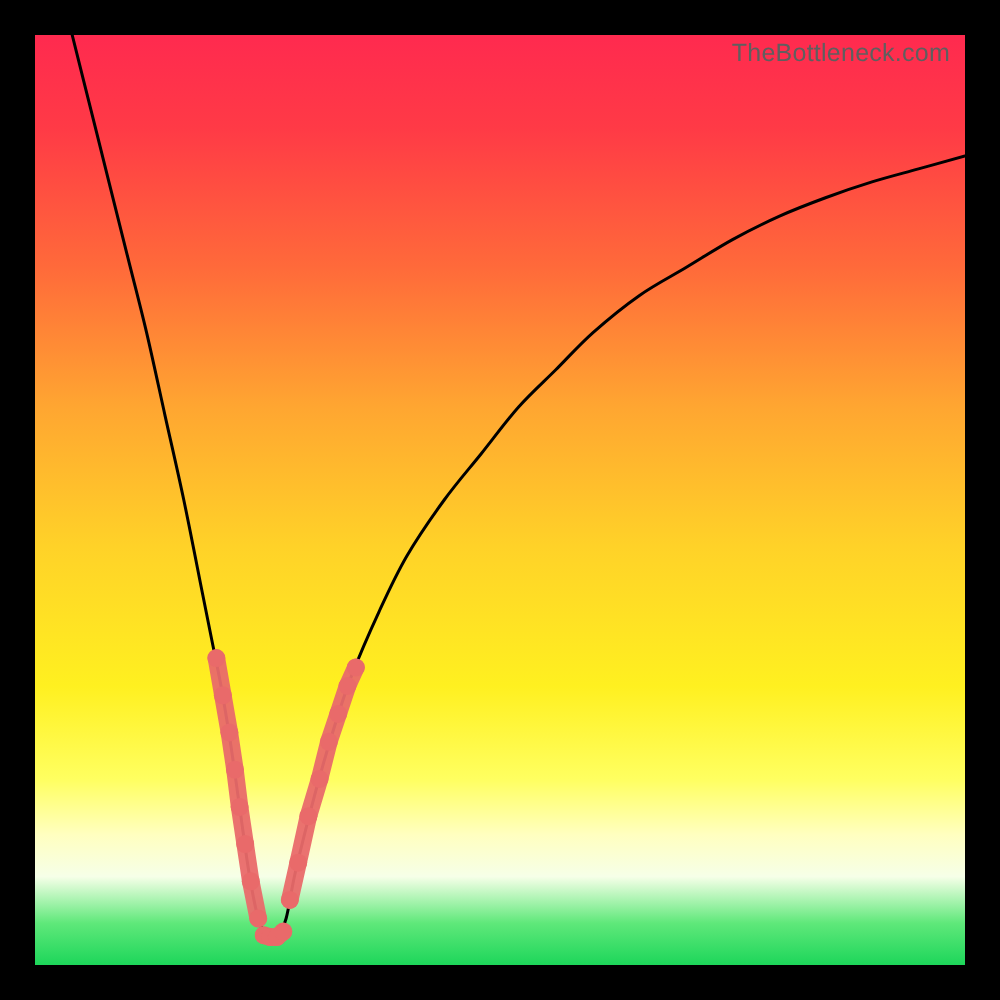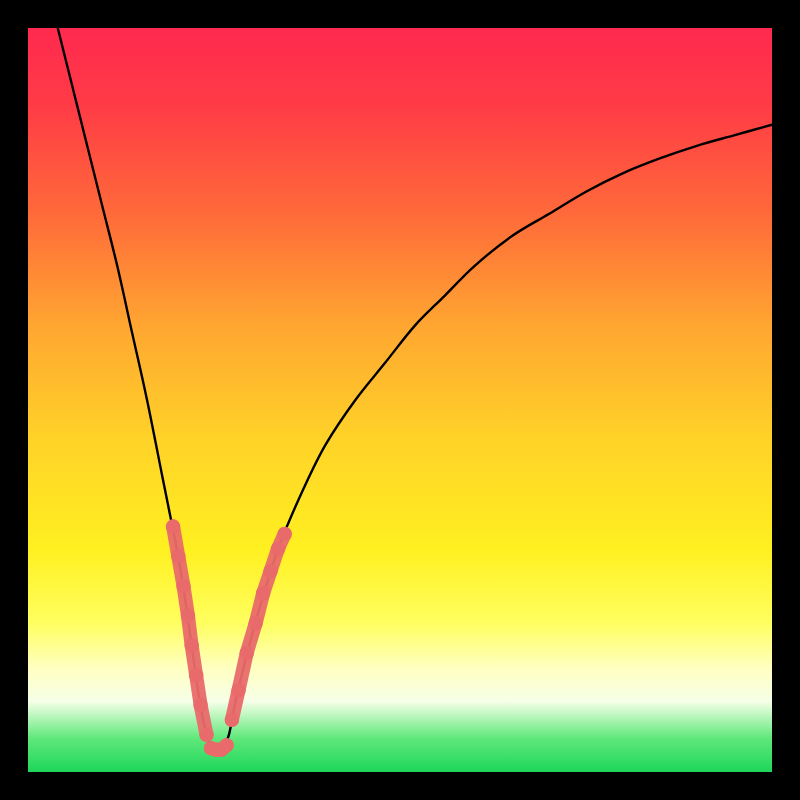--- a/index.html
+++ b/index.html
@@ -83,13 +83,14 @@
         <circle cx="203.86" cy="691.92" r="7.2" fill="#e96a6a" stroke="#d85a5a" stroke-width="0"></circle>
         <circle cx="210.55" cy="662.16" r="7.2" fill="#e96a6a" stroke="#d85a5a" stroke-width="0"></circle>
         <circle cx="218.74" cy="624.96" r="7.2" fill="#e96a6a" stroke="#d85a5a" stroke-width="0"></circle>
         <circle cx="227.66" cy="595.20" r="7.2" fill="#e96a6a" stroke="#d85a5a" stroke-width="0"></circle>
         <circle cx="235.10" cy="565.44" r="7.2" fill="#e96a6a" stroke="#d85a5a" stroke-width="0"></circle>
         <circle cx="242.54" cy="543.12" r="7.2" fill="#e96a6a" stroke="#d85a5a" stroke-width="0"></circle>
         <circle cx="249.98" cy="520.80" r="7.2" fill="#e96a6a" stroke="#d85a5a" stroke-width="0"></circle>
         <circle cx="256.68" cy="505.92" r="7.2" fill="#e96a6a" stroke="#d85a5a" stroke-width="0"></circle>
       </g>
   </svg>
+  <div class="watermark">TheBottleneck.com</div>
 </div>
 
 </body></html>

